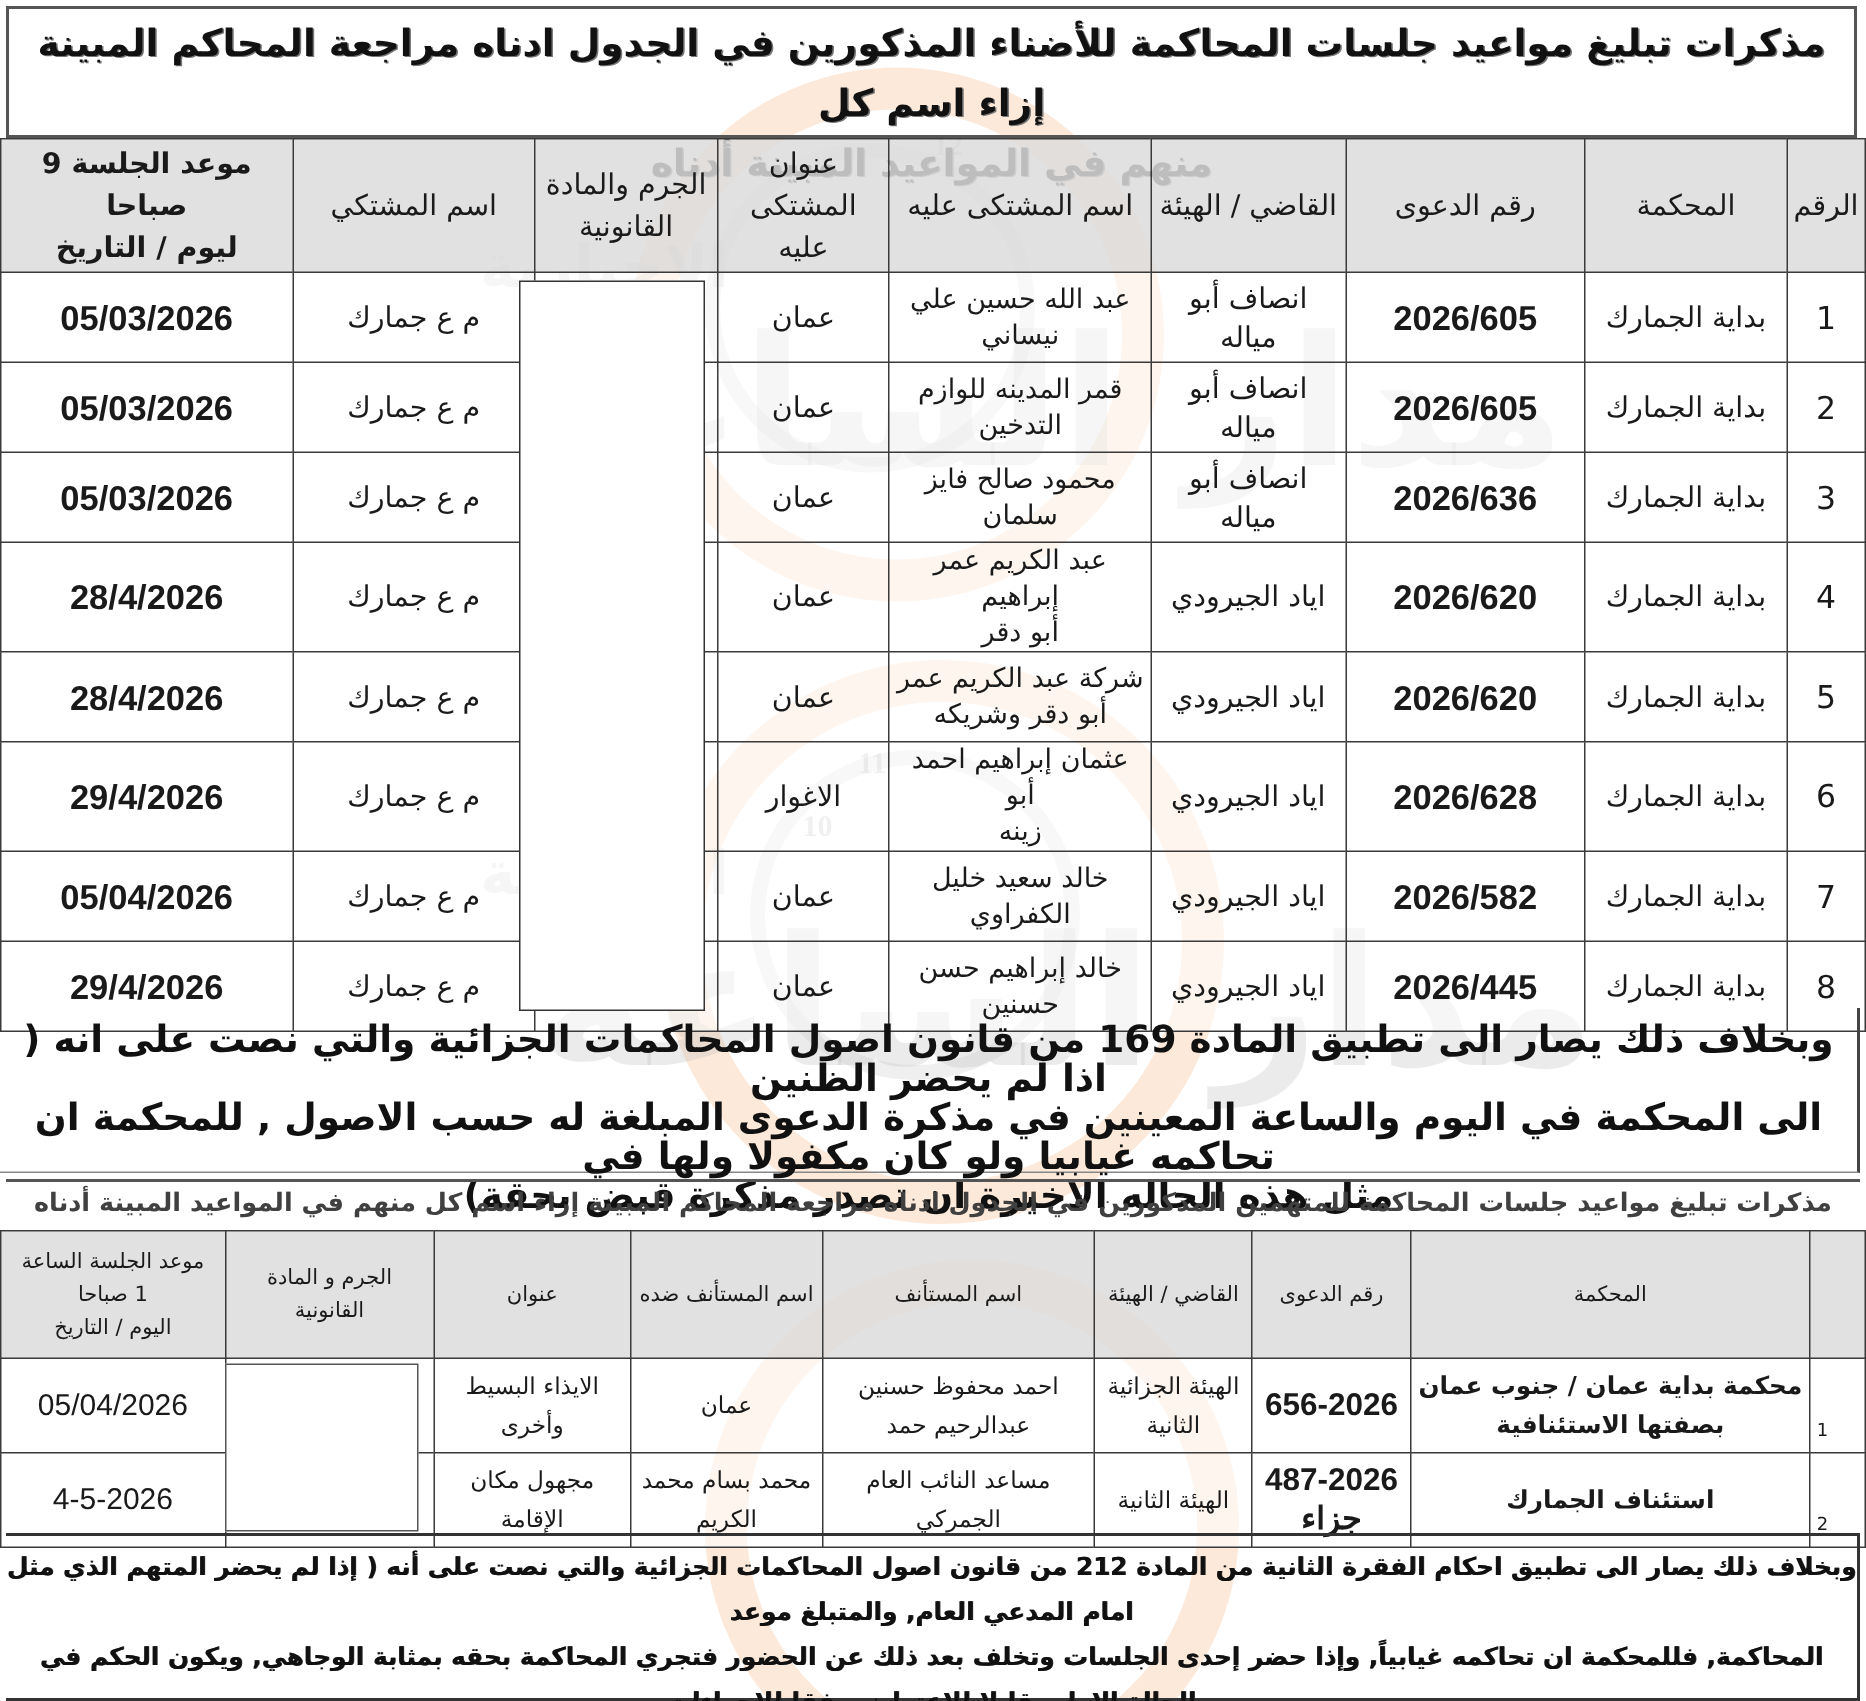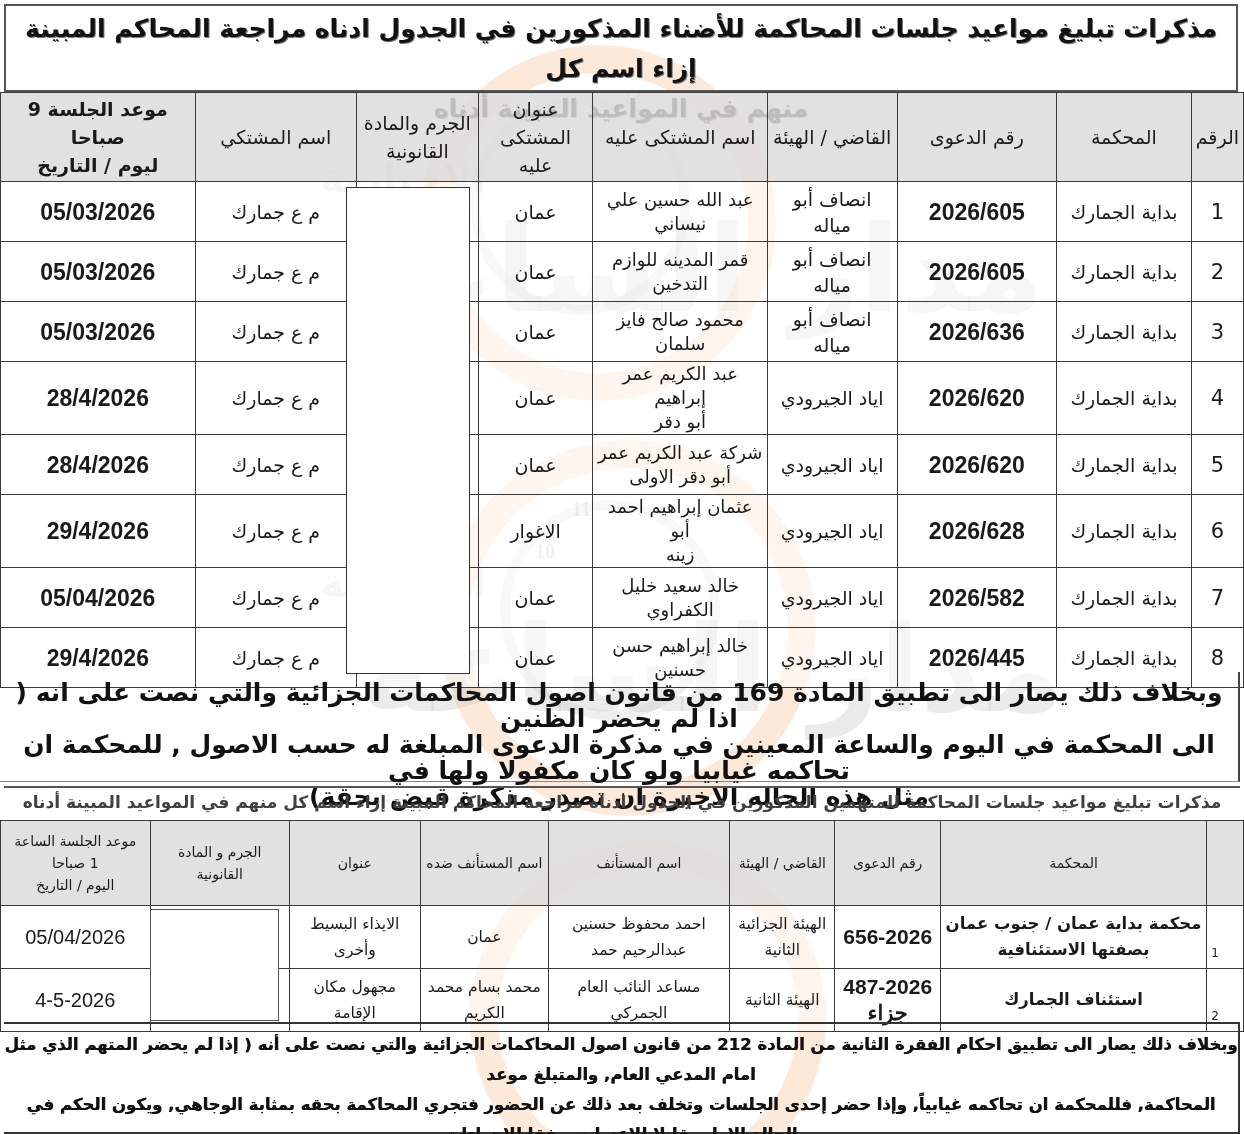--- a/index.html
+++ b/index.html
@@ -155,21 +155,21 @@
         <td>م ع جمارك</td>
         <td class="date">28/4/2026</td>
       </tr>
       <tr>
         <td class="num">5</td>
         <td>بداية الجمارك</td>
         <td class="case">2026/620</td>
         <td>اياد الجيرودي</td>
         <td class="name">
             <div>شركة عبد الكريم عمر</div>
-            <div>أبو دقر الاولى</div>
+            <div>أبو دقر وشريكه</div>
           </td>
         <td>عمان</td>
         <td></td>
         <td>م ع جمارك</td>
         <td class="date">28/4/2026</td>
       </tr>
       <tr>
         <td class="num">6</td>
         <td>بداية الجمارك</td>
         <td class="case">2026/628</td>

